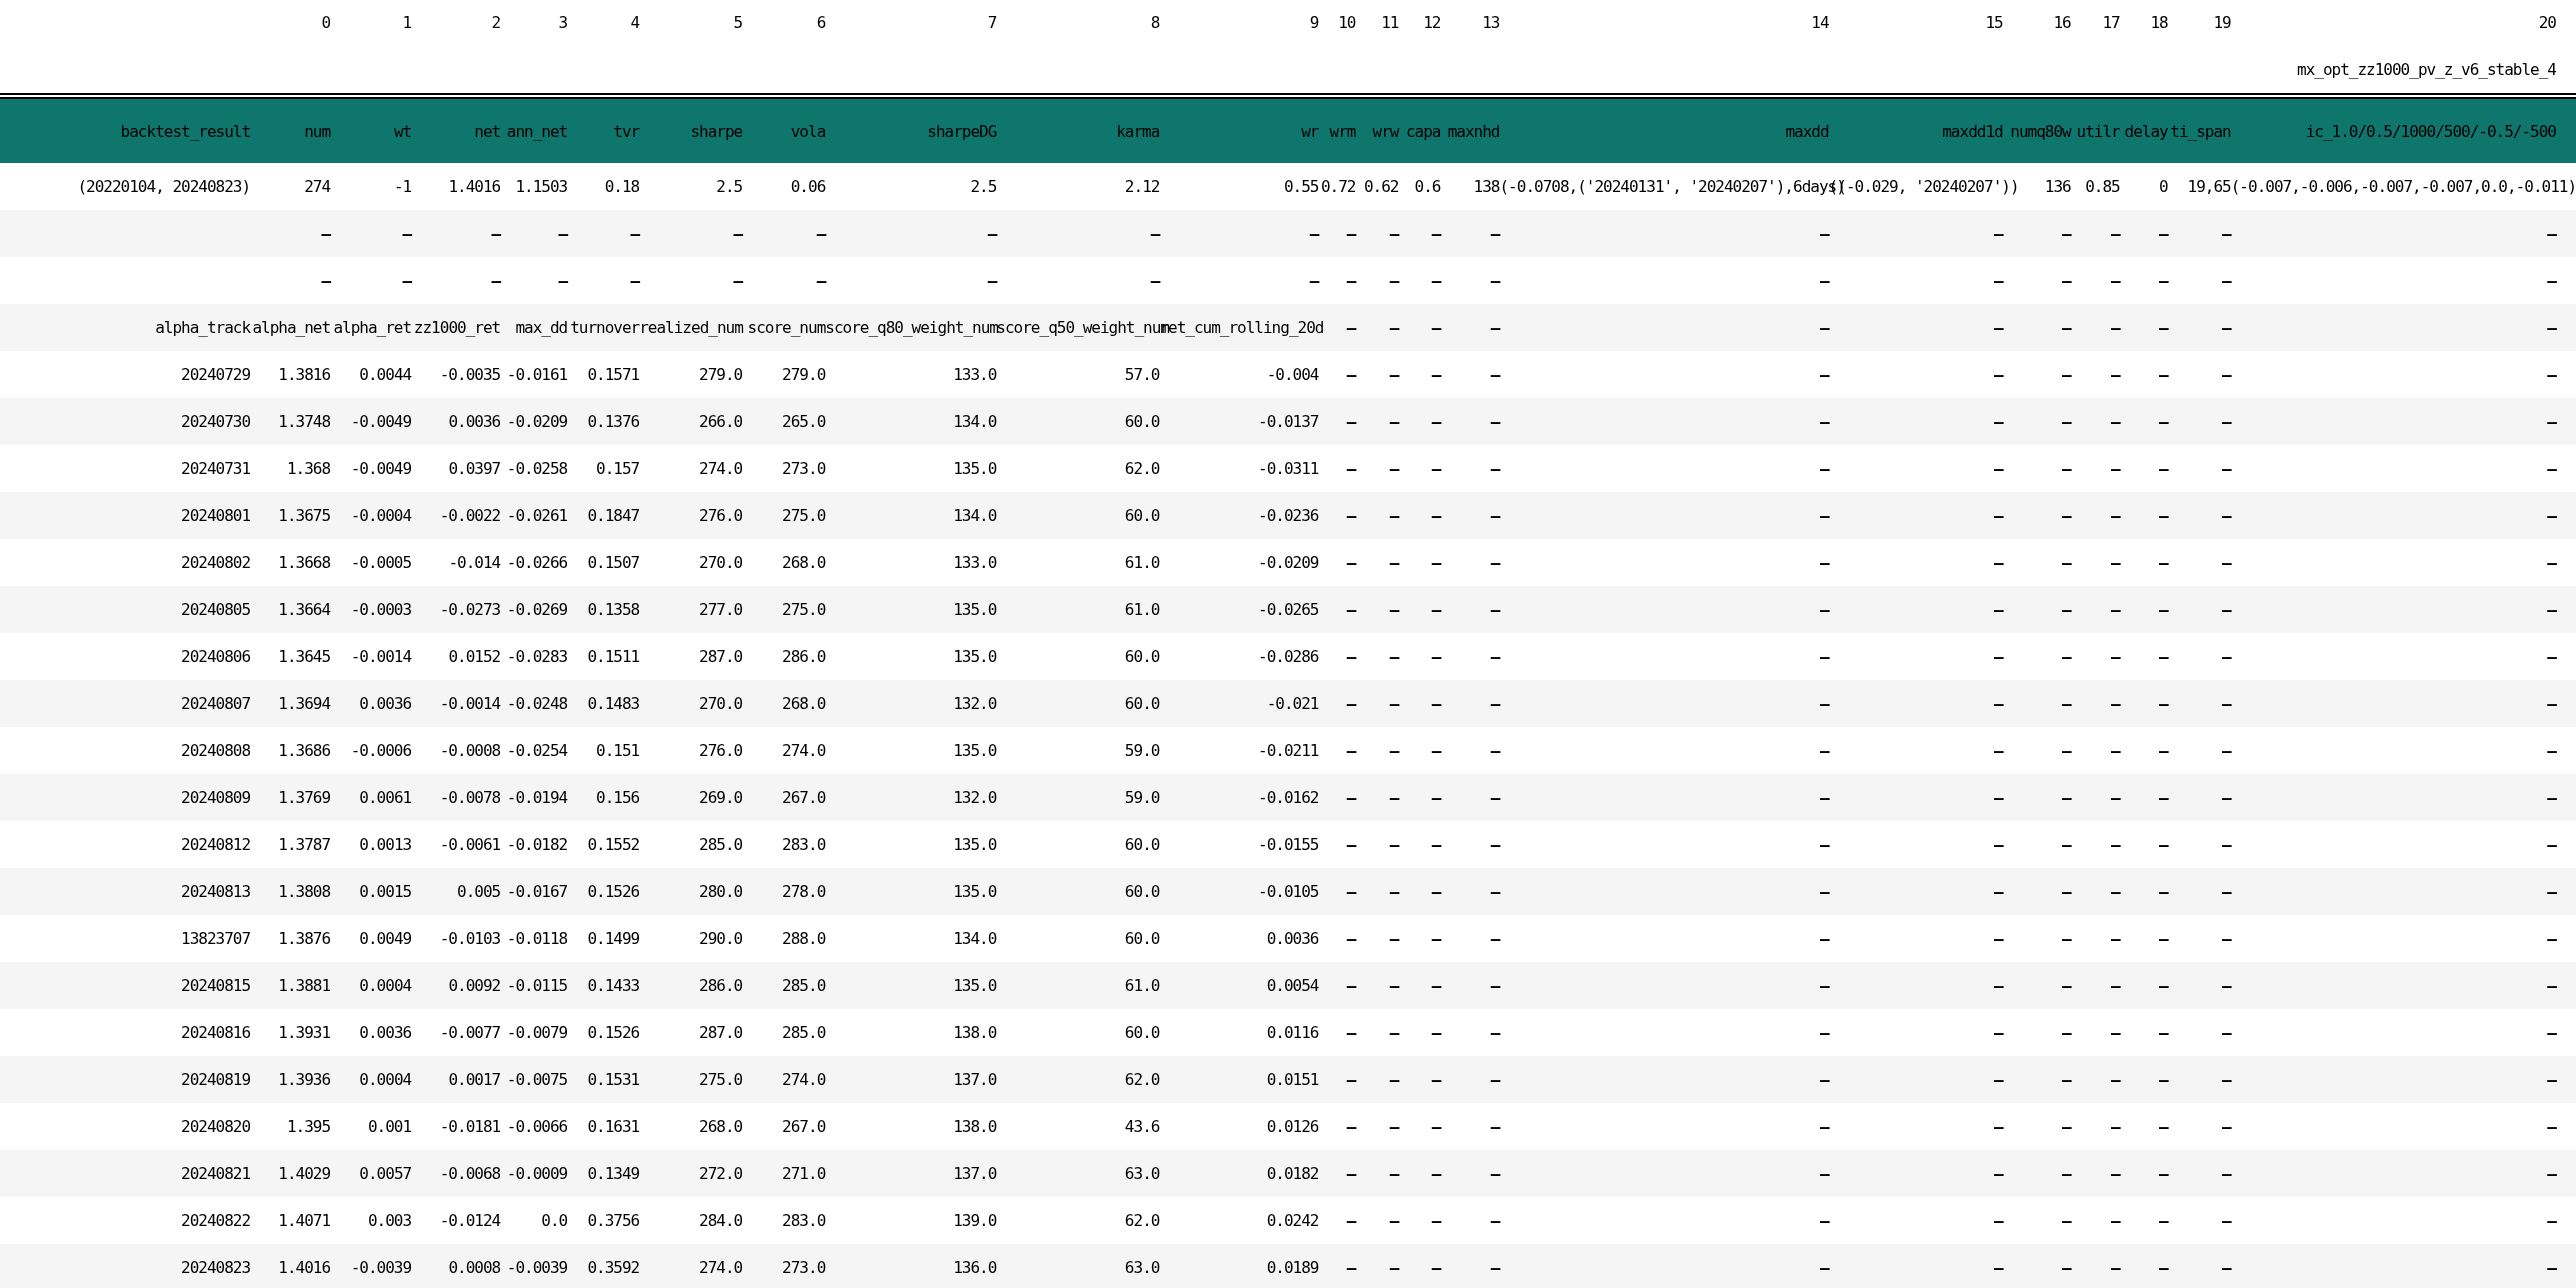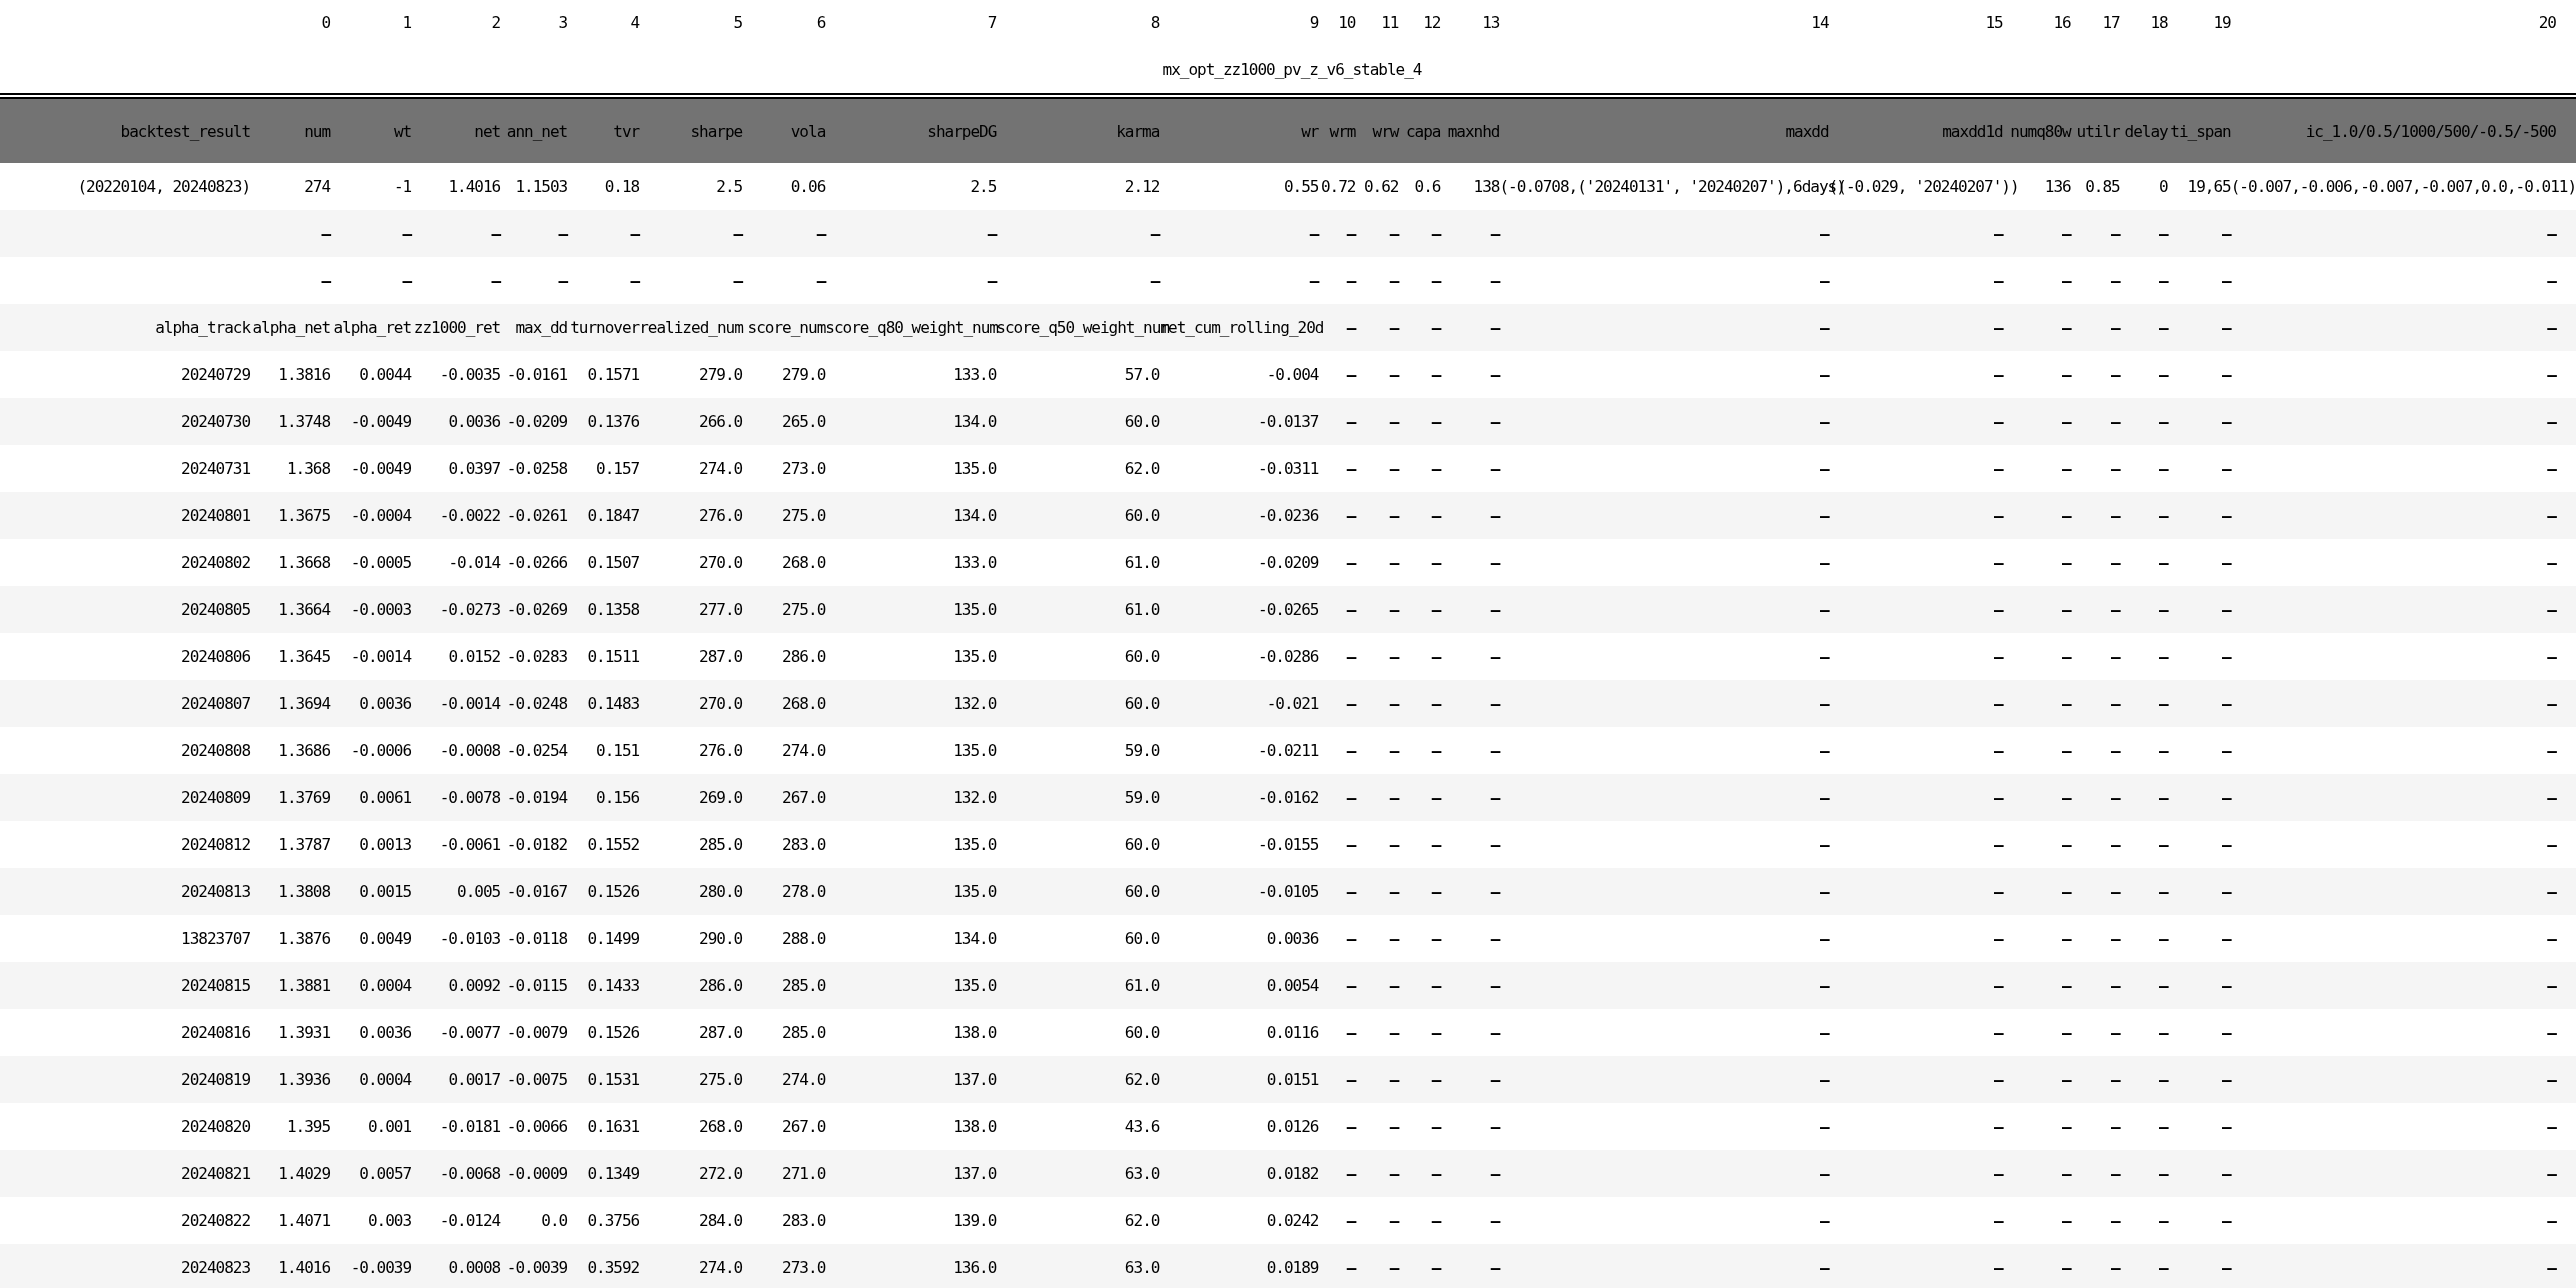--- a/index.html
+++ b/index.html
@@ -21,27 +21,27 @@
     padding: 0;
     text-align: right;
     vertical-align: middle;
     white-space: nowrap;
     font-size: 16px;
     letter-spacing: -1px;
     overflow: visible;
   }
   table.df td:last-child { padding-right: 20px; }
   tr.r-idx td   { height: 45px; }
-  tr.r-title td { height: 48px; text-align: center; padding-left: 28px; }
+  tr.r-title td { height: 48px; text-align: right; padding-left: 28px; }
   tr.r-rule td  { height: 6.4px; padding: 0 !important; }
   .rule {
     height: 6.4px; width: 100%;
     background: linear-gradient(to bottom, #000 0px, #000 2.4px, #fff 2.4px, #fff 4px, #000 4px, #000 6.4px);
   }
-  tr.r-head td { height: 64px; background: #737373; }
+  tr.r-head td { height: 64px; background: #0f766e; }
   tr.r-body td { height: 47px; }
   tr.alt td    { background: #f5f5f5; }
   td.small { font-size: 13.5px; letter-spacing: -0.8px; }
   td.dash  { font-weight: bold; }
 </style>
 </head>
 <body>
 
 <div class="page">
   <table class="df">

